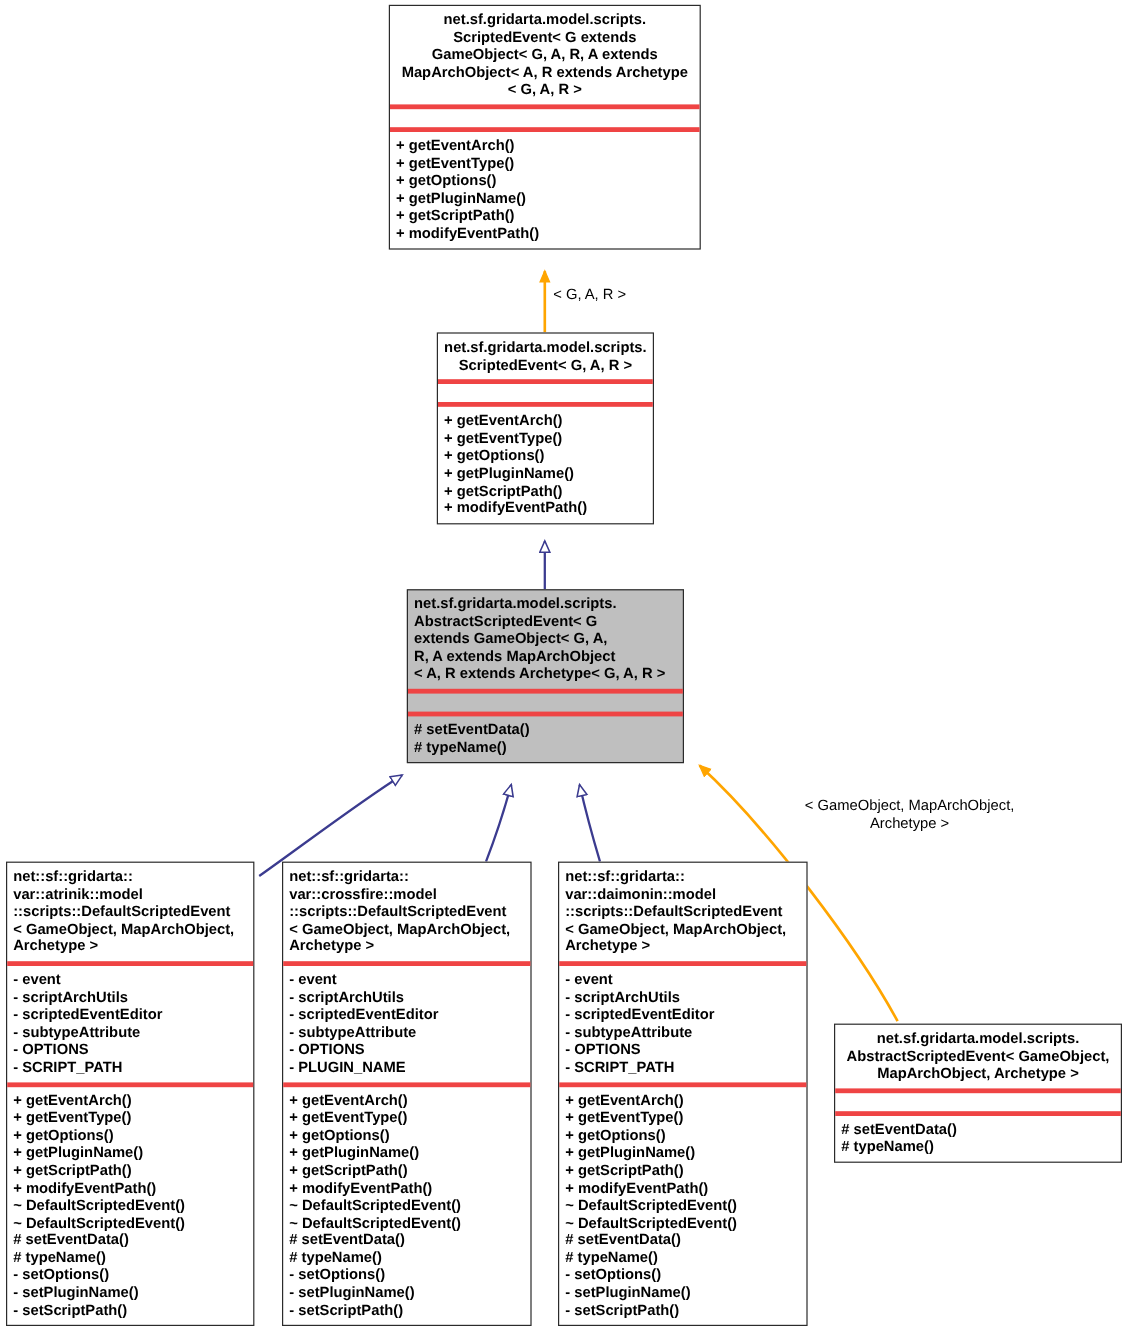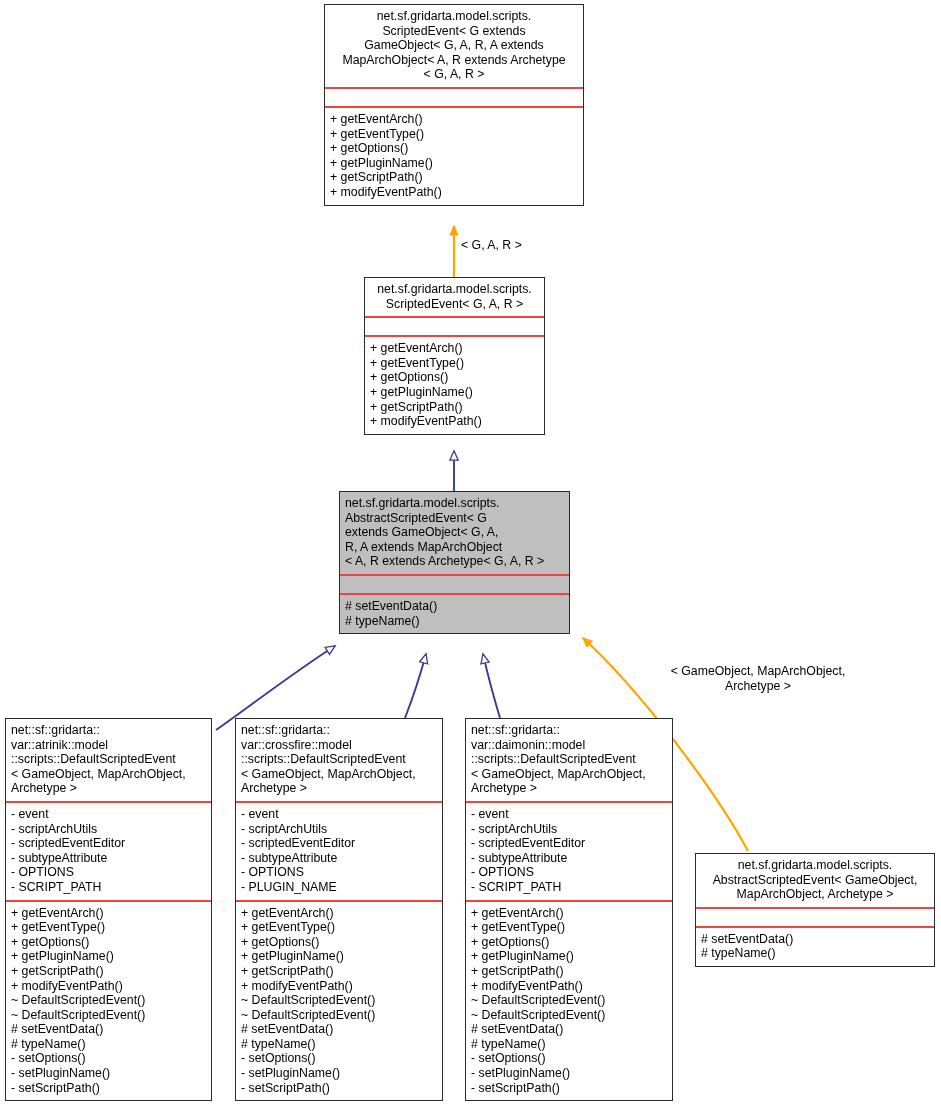--- a/index.html
+++ b/index.html
@@ -39,23 +39,24 @@
     font-size: 12.3px;
     line-height: 14.6px;
   }
   .uml-class.shaded {
     background: #bfbfbf;
     border: 1px solid #2b2b2b;
   }
   .uml-class .compartment {
     box-sizing: border-box;
     padding: 4px 5px 5px 5px;
+    font-weight: bold;
   }
   .uml-class .compartment + .compartment {
-    border-top: 2px solid #ef4444;
+    border-top: 4px solid #ef4444;
   }
   .uml-class .title {
     text-align: center;
     white-space: pre-line;
   }
   .uml-class .title.left {
     text-align: left;
   }
   .uml-class .attrs,
   .uml-class .ops {

